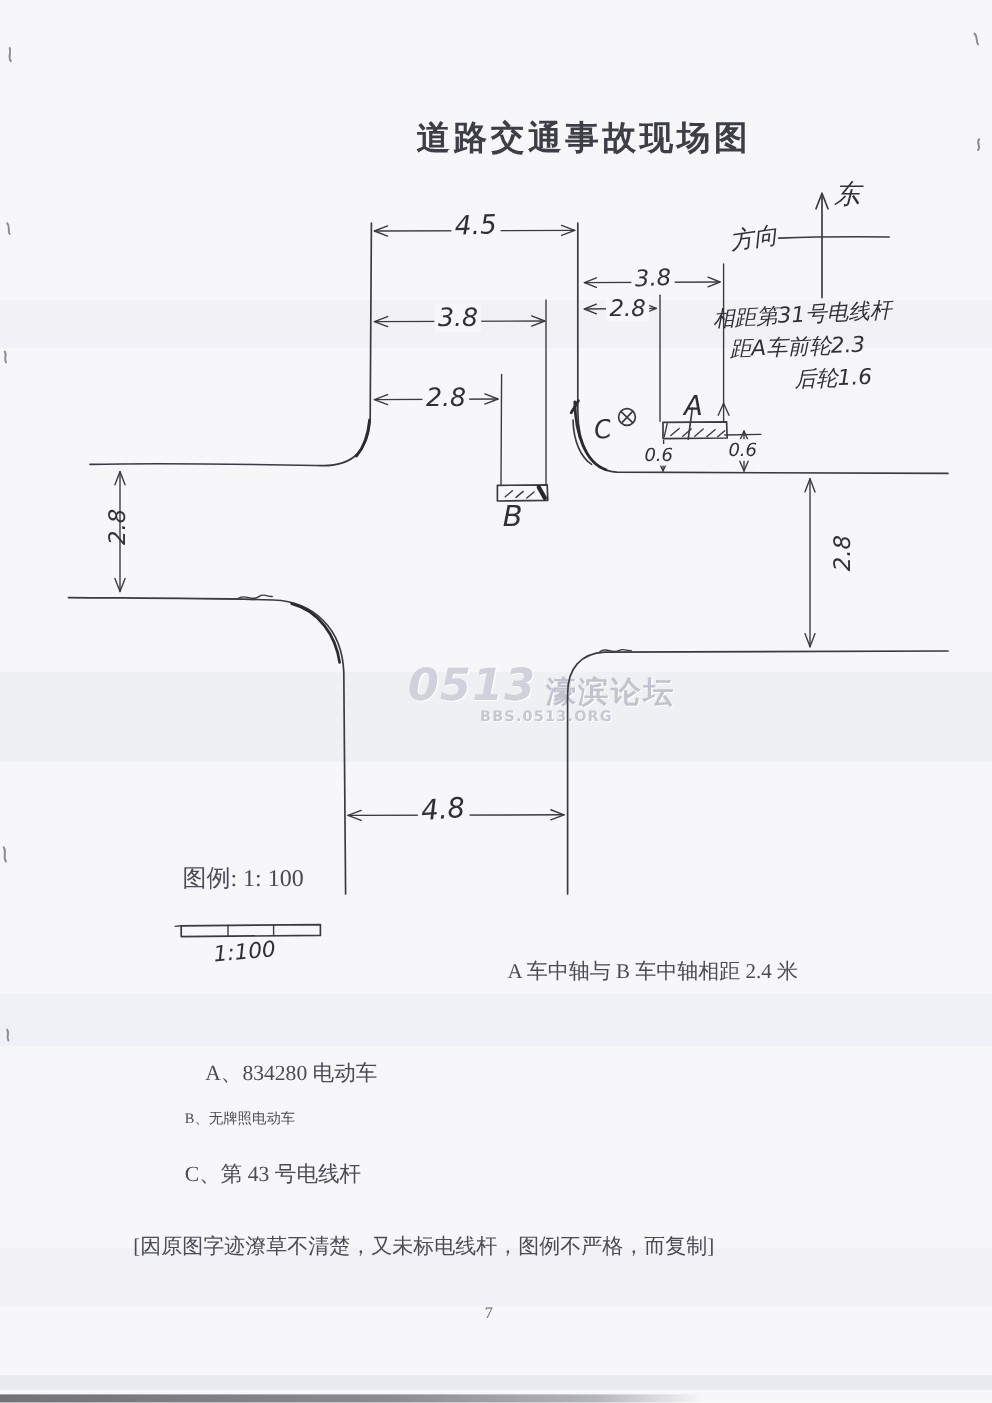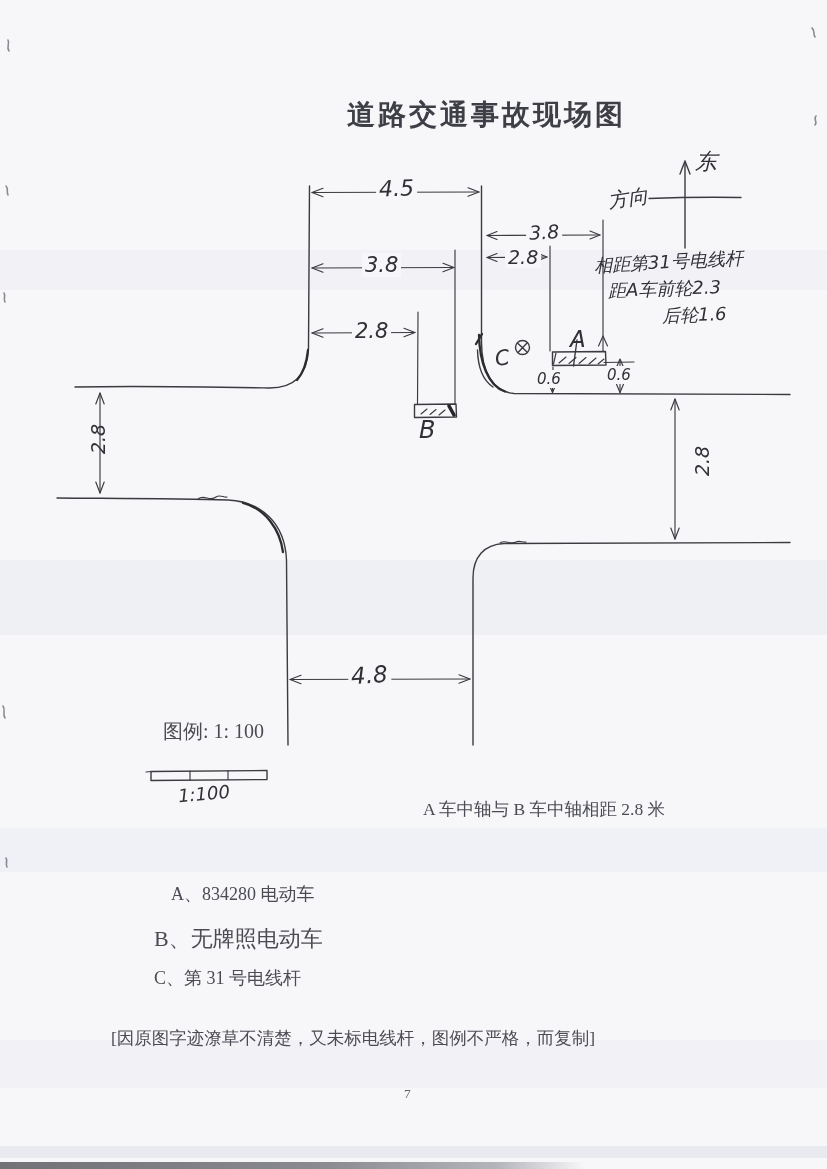--- a/index.html
+++ b/index.html
@@ -54,20 +54,27 @@
 <body>
 
 <div class="page">
 
   <div class="band b1"></div>
   <div class="band b2"></div>
   <div class="band b3"></div>
   <div class="band b4"></div>
   <div class="band b5"></div>
 
+  <div class="wm">
+    <div class="wm-row">
+      <span class="wm-logo">0513</span>
+      <span class="wm-name">濠滨论坛</span>
+    </div>
+    <div class="wm-url">BBS.0513.ORG</div>
+  </div>
 
   <svg class="sketch" width="827" height="1169" viewBox="0 0 827 1169">
 
     <g>
       <path class="ink" d="M75,387 C 140,385.5 215,387 268,388 C 293,388.5 307.5,376 308.5,348 L 309.5,186"></path>
       <path class="ink bold" d="M297,380 C 304,372 307,360 308,350"></path>
     </g>
 
     <g>
       <path class="ink" d="M481.5,186 L481.5,342 C 481.5,370 492,392 514,393.5 L 790,394.5"></path>
@@ -180,25 +187,25 @@
       <path class="art" d="M6,186 c3,3 0,6 2,9"></path>
       <path class="art" d="M4,293 c2,3 -1,6 1,9"></path>
       <path class="art" d="M3,706 c3,4 -1,8 2,12"></path>
       <path class="art" d="M6,858 c2,3 -1,6 1,9"></path>
       <path class="art" d="M812,28 c3,2 1,6 3,9"></path>
       <path class="art" d="M816,116 c-3,3 2,6 -1,9"></path>
     </g>
   </svg>
 
   <div class="pr title" style="left:299px;top:96px;margin-left:48px;">道路交通事故现场图</div>
-  <div class="pr" style="left:163px;top:718px;font-size:20px;">图例: 1: 100</div>
-  <div class="pr" style="left:423px;top:797px;font-size:17.5px;">A 车中轴与 B 车中轴相距 2.8 米</div>
+  <div class="pr" style="left:152px;top:718px;font-size:20px;">图例: 1: 100</div>
+  <div class="pr" style="left:423px;top:797px;font-size:17.5px;">A 车中轴与 B 车中轴相距 2.4 米</div>
   <div class="pr" style="left:171px;top:882px;font-size:18px;">A、834280 电动车</div>
-  <div class="pr" style="left:154px;top:924px;font-size:22px;">B、无牌照电动车</div>
-  <div class="pr" style="left:154px;top:966px;font-size:18px;">C、第 31 号电线杆</div>
+  <div class="pr" style="left:154px;top:924px;font-size:12px;">B、无牌照电动车</div>
+  <div class="pr" style="left:154px;top:966px;font-size:18px;">C、第 43 号电线杆</div>
   <div class="pr" style="left:111px;top:1026px;font-size:17.5px;">[因原图字迹潦草不清楚，又未标电线杆，图例不严格，而复制]</div>
   <div class="pr" style="left:404px;top:1086px;font-size:13.5px;color:#63636b;">7</div>
 
   <div class="hw patch" style="left:376px;top:176px;font-size:22px;transform:rotate(-2deg);">4.5</div>
   <div class="hw patch" style="left:362px;top:253px;font-size:21px;">3.8</div>
   <div class="hw patch" style="left:352px;top:319px;font-size:21px;">2.8</div>
   <div class="hw patch" style="left:526px;top:221px;font-size:19px;transform:rotate(-3deg);">3.8</div>
   <div class="hw patch" style="left:505px;top:246px;font-size:19px;">2.8</div>
   <div class="hw rot" style="left:74px;top:428px;width:48px;font-size:19px;">2.8</div>
   <div class="hw rot" style="left:678px;top:450px;width:48px;font-size:19px;">2.8</div>

